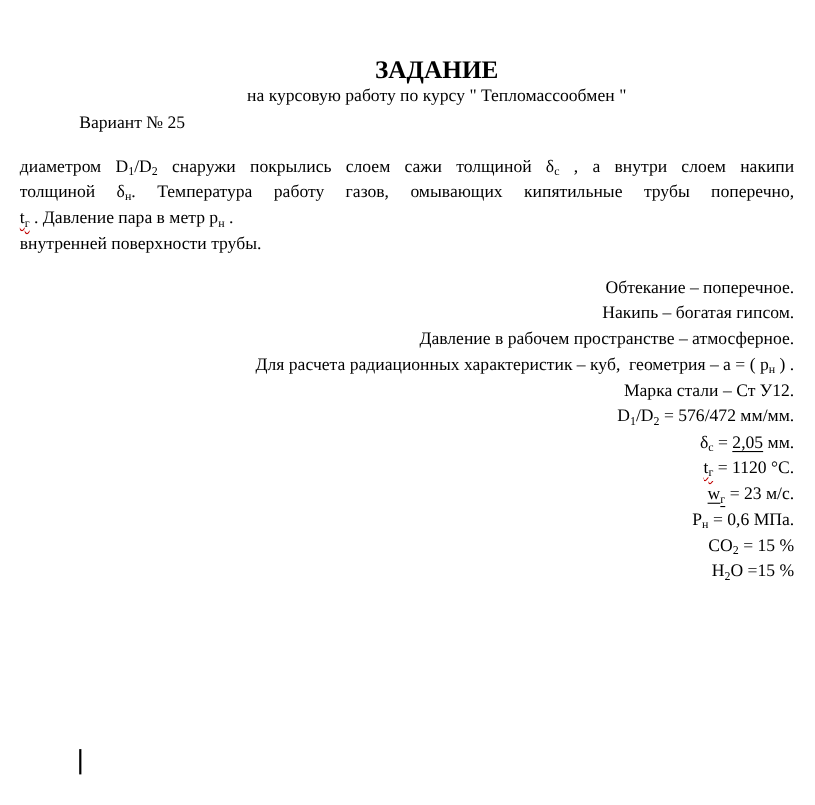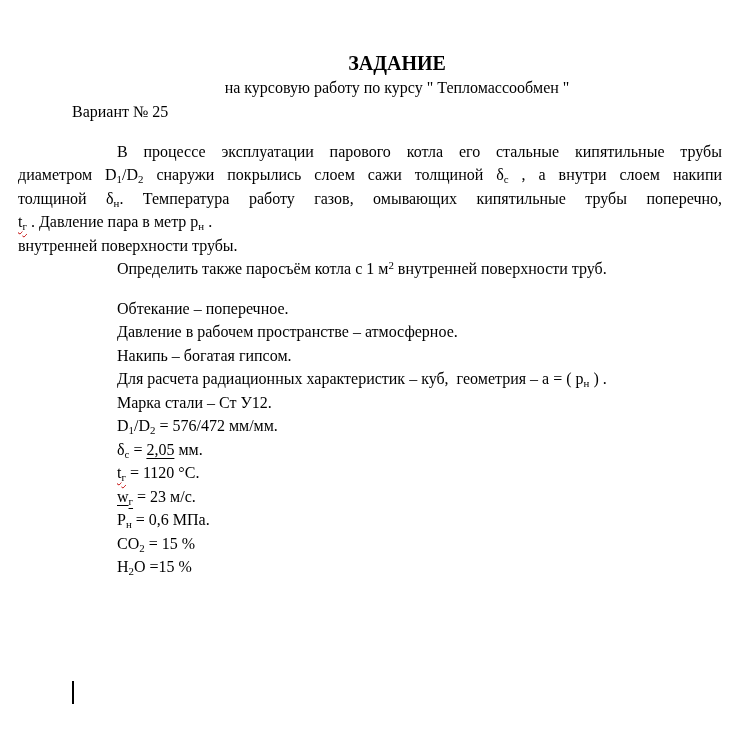--- a/index.html
+++ b/index.html
@@ -9,26 +9,26 @@
     width:741px; height:732px;
     background:var(--bg, #ffffff);
     color:var(--text, #000000);
     font-family:"Liberation Serif", serif;
     font-size:16px;
     line-height:23.5px;
     overflow:hidden;
     padding:52px 19px 0 18px;
   }
   .center-block { margin-left:54px; text-align:center; }
-  .title-line { font-weight:bold; font-size:20px; }
+  .title-line { font-weight:bold; font-size:23px; }
   .variant-line { padding-left:54px; margin-top:1px; }
   .para1 { margin-top:16px; }
   .jline { text-align:justify; text-align-last:justify; }
   .fl-indent { padding-left:99px; }
-  .specs { margin-top:16px; padding-left:99px; }
+  .specs { margin-top:16px; padding-left:99px;text-align:right; }
   .sub { font-size:68%; position:relative; top:3px; line-height:0; }
   .sup { font-size:68%; position:relative; top:-5px; line-height:0; }
   .wr {
     text-decoration-line:underline;
     text-decoration-style:wavy;
     text-decoration-color:var(--wavy_red, #c00000);
     text-decoration-thickness:1px;
     text-underline-offset:3px;
   }
   .wb {
@@ -52,38 +52,34 @@
 <div class="page">
 
   <div class="center-block">
     <div class="title-line">ЗАДАНИЕ</div>
     <div>на курсовую работу по курсу " Тепломассообмен "</div>
   </div>
 
   <div class="variant-line">Вариант № 25</div>
 
   <div class="para1">
-    <div class="jline fl-indent"><span>В процессе эксплуатации парового котла его стальные кипятильные трубы</span></div>
     <div class="jline"><span>диаметром D</span><span class="sub">1</span><span>/D</span><span class="sub">2</span><span> снаружи покрылись слоем сажи толщиной δ</span><span class="sub">с</span><span> , а внутри слоем накипи</span></div>
     <div class="jline"><span>толщиной δ</span><span class="sub">н</span><span>. Температура работу газов, омывающих кипятильные трубы поперечно,</span></div>
     <div><span class="wr">t</span><span class="sub wr">г</span><span> . Давление пара в метр p</span><span class="sub">н</span><span> .</span></div>
   </div>
 
   <div>
     <div><span>внутренней поверхности трубы.</span></div>
   </div>
 
-  <div>
-    <div class="fl-indent"><span>Определить также паросъём котла с 1 м</span><span class="sup">2</span><span> внутренней поверхности труб.</span></div>
-  </div>
 
   <div class="specs">
     <div><span>Обтекание – поперечное.</span></div>
+    <div><span>Накипь – богатая гипсом.</span></div>
     <div><span>Давление в рабочем пространстве – атмосферное.</span></div>
-    <div><span>Накипь – богатая гипсом.</span></div>
     <div><span>Для расчета радиационных характеристик – куб,&nbsp; геометрия – а = ( p</span><span class="sub">н</span><span> ) .</span></div>
     <div><span>Марка стали – Ст У12.</span></div>
     <div><span>D</span><span class="sub">1</span><span>/D</span><span class="sub">2</span><span> = 576/472 мм/мм.</span></div>
     <div><span>δ</span><span class="sub">с</span><span> = </span><span class="wb">2,05</span><span> мм.</span></div>
     <div><span class="wr">t</span><span class="sub wr">г</span><span> = 1120 °С.</span></div>
     <div><span class="wb">w</span><span class="sub wb">г</span><span> = 23 м/с.</span></div>
     <div><span>P</span><span class="sub">н</span><span> = 0,6 МПа.</span></div>
     <div><span>CO</span><span class="sub">2</span><span> = 15 %</span></div>
     <div><span>H</span><span class="sub">2</span><span>O =15 %</span></div>
   </div>

